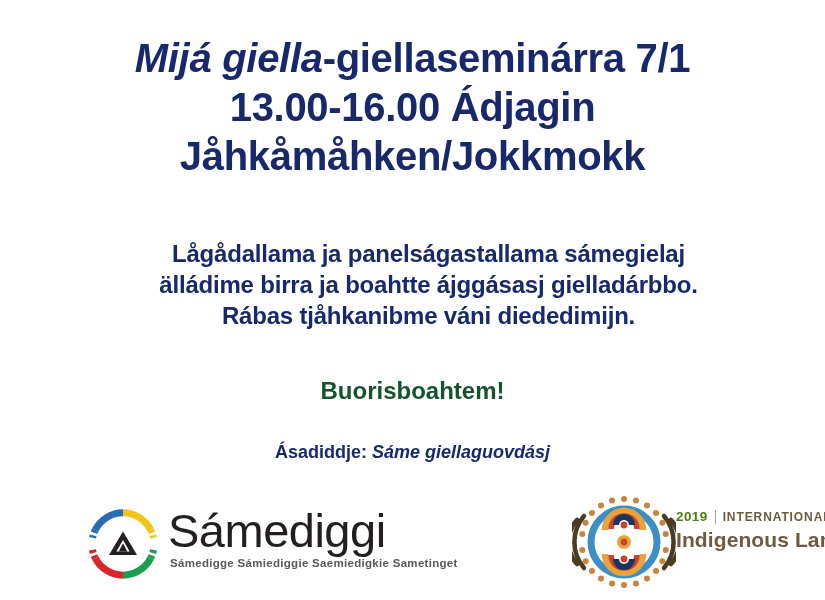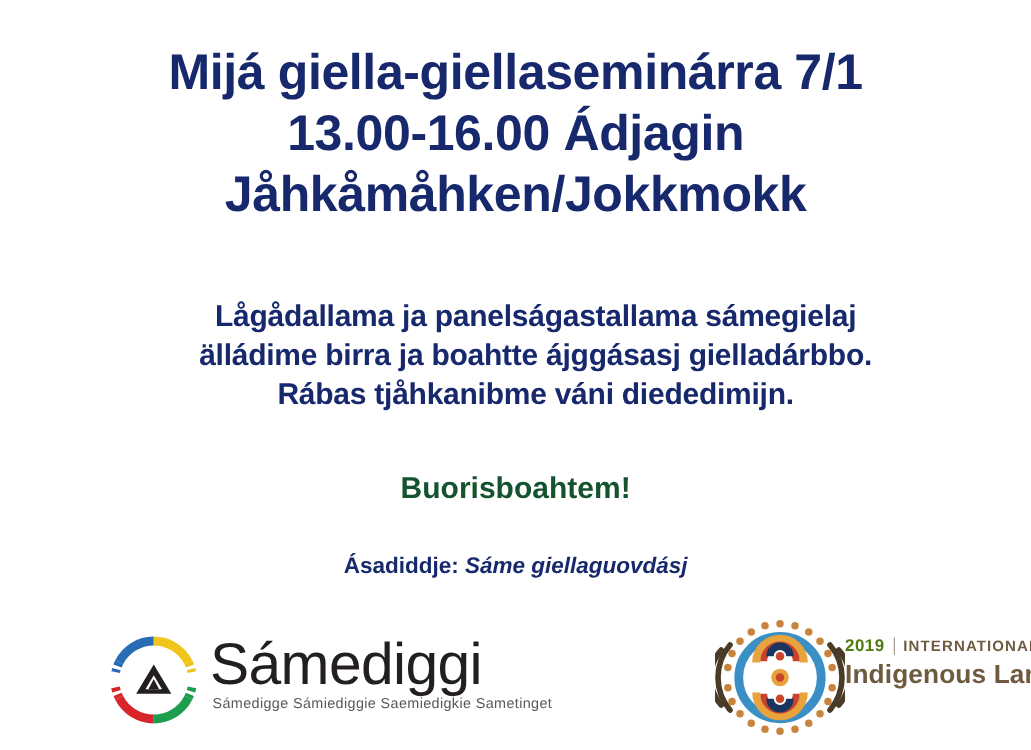--- a/index.html
+++ b/index.html
@@ -32,20 +32,21 @@
     color: #17296c;
   }
   .title-line {
     font-size: 40px;
     font-weight: bold;
     line-height: 49px;
     letter-spacing: -0.3px;
     white-space: nowrap;
   }
   .title-em {
+    font-style: italic;
   }
 
   
   .body-block {
     position: absolute;
     top: 238px;
     left: 16px;
     width: 825px;
     text-align: center;
     color: #17296c;
@@ -114,20 +115,21 @@
     white-space: nowrap;
   }
   .sd-sub {
     position: absolute;
     left: 86px;
     top: 54px;
     font-size: 11.5px;
     color: #58595b;
     letter-spacing: 0.3px;
     white-space: nowrap;
+    font-weight: bold;
   }
 
   
   .iyil-logo {
     position: absolute;
     left: 572px;
     top: 492px;
     width: 300px;
     height: 100px;
   }

